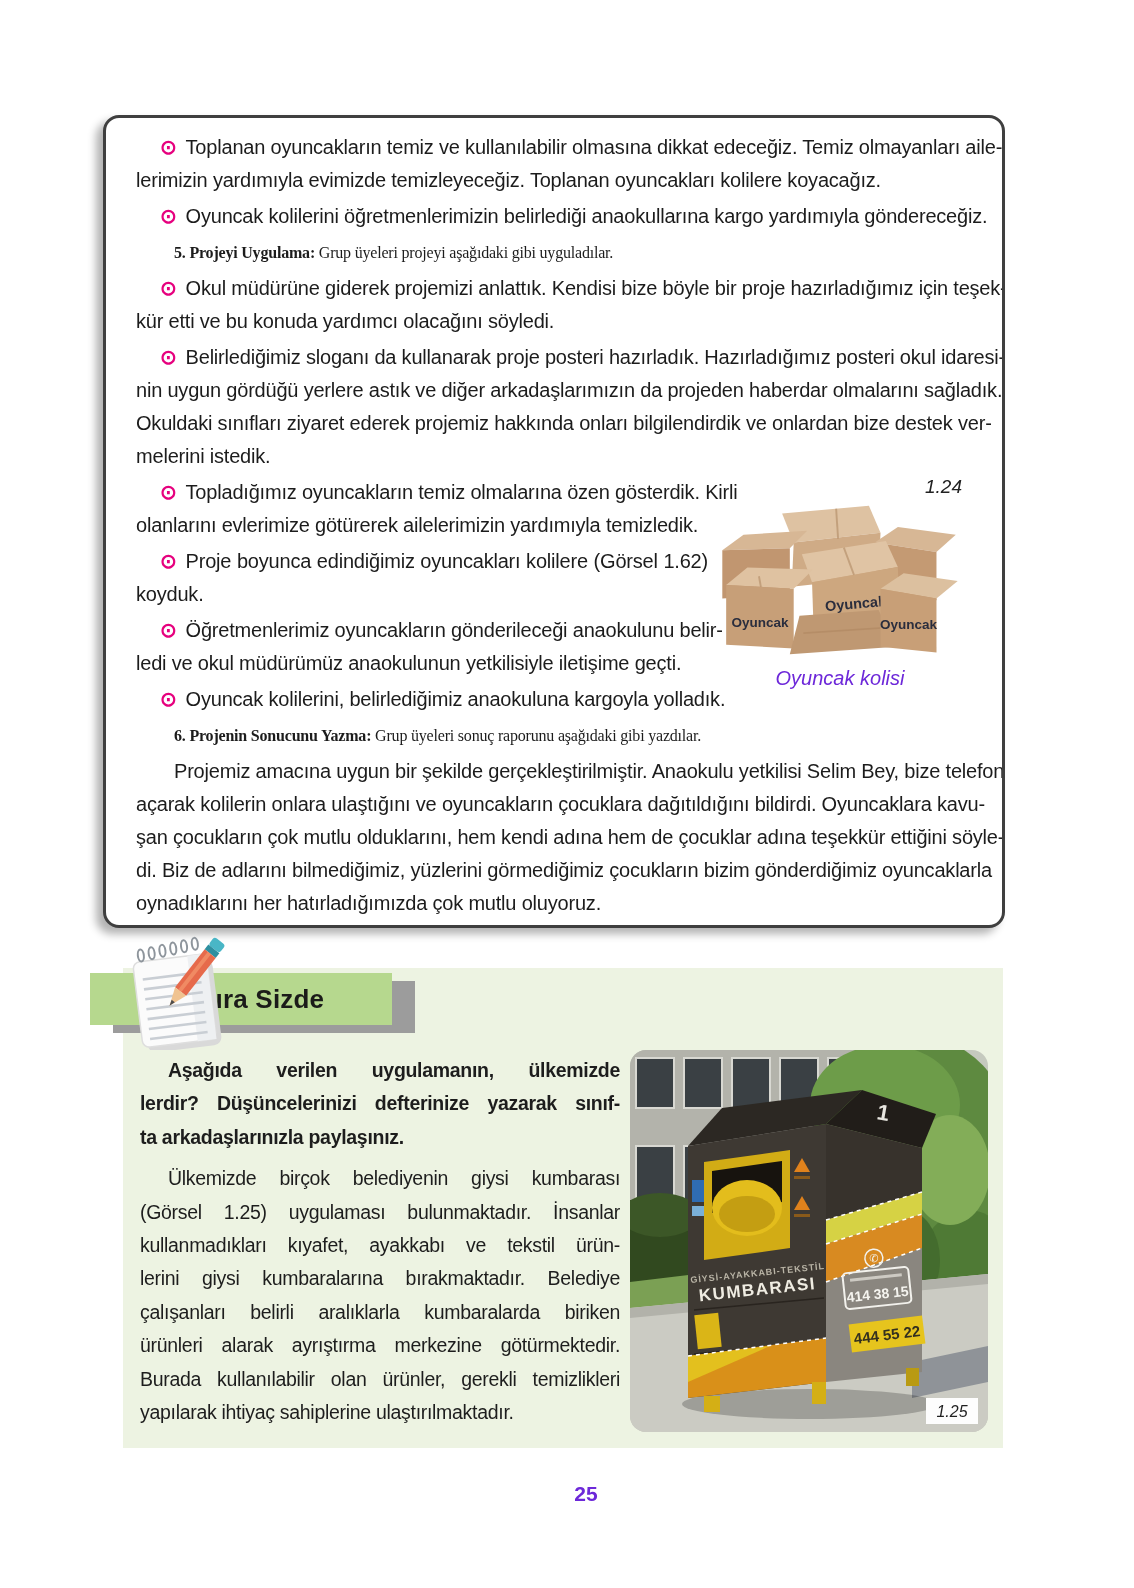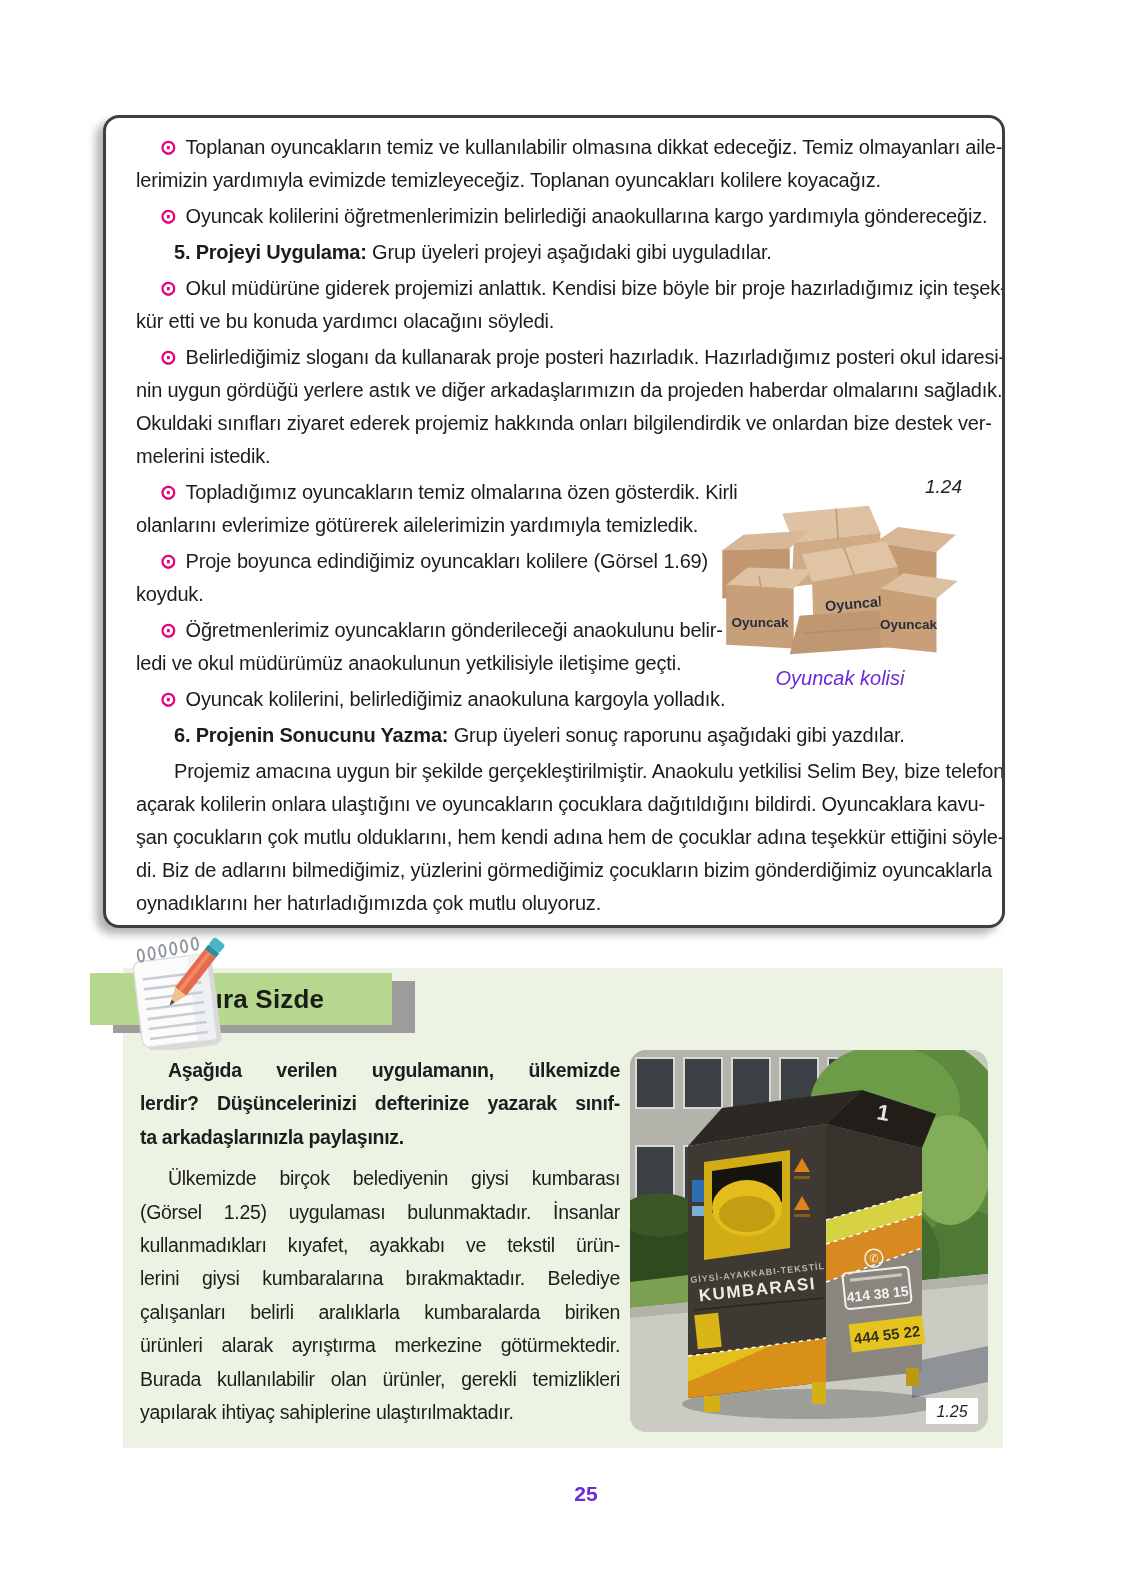--- a/index.html
+++ b/index.html
@@ -10,21 +10,21 @@
   .project-box{position:absolute;left:103px;top:115px;width:902px;height:813px;
     box-sizing:border-box;background:#ffffff;border:3px solid #3f3f3f;border-radius:16px;
     box-shadow:-7px 6px 9px rgba(0,0,0,.30);padding:13px 30px 0 30px;overflow:hidden;}
   .para{margin:0 0 3px 0;font-size:20px;line-height:33px;}
   .line{white-space:nowrap;text-align:justify;text-align-last:justify;letter-spacing:-0.2px;}
   .line:last-child{text-align-last:left;}
   .para .line:first-child{text-indent:24px;}
   .bullet .line:first-child::before{content:var(--bullet-glyph,"\2299");
     color:var(--bullet-color,#e6007e);margin-right:9px;font-weight:bold;}
   .plain .line:first-child{text-indent:38px;}
-  .step{white-space:nowrap;font-size:20px;line-height:33px;margin:0 0 3px 0;text-indent:38px;letter-spacing:-0.2px;}
+  .step{white-space:nowrap;font-size:16px;line-height:33px;margin:0 0 3px 0;text-indent:38px;letter-spacing:-0.2px;font-family:Liberation Serif, serif;}
 
   
   .wrap-zone{overflow:visible;}
   .fig124{float:right;width:264px;margin:-8px 0 0 14px;position:relative;}
   .fig124 .fignum{position:absolute;right:10px;top:0px;font-style:italic;font-size:19px;color:#222;}
   .fig124 svg{width:256px;height:164px;display:block;margin:24px auto 3px auto;}
   .figcap{font-style:italic;font-size:20px;color:#6d28d9;text-align:center;letter-spacing:0;}
 
   
   .sira-panel{position:absolute;left:123px;top:968px;width:880px;height:480px;background:#edf3e2;}
@@ -110,21 +110,21 @@
           <text x="201" y="134" font-size="14" font-weight="bold" fill="#2a2d3d" text-anchor="middle">Oyuncak</text>
         </svg>
         <figcaption class="figcap">Oyuncak kolisi</figcaption>
       </figure>
 
       <div class="para bullet">
           <div class="line">Topladığımız oyuncakların temiz olmalarına özen gösterdik. Kirli</div>
           <div class="line">olanlarını evlerimize götürerek ailelerimizin yardımıyla temizledik.</div>
         </div>
       <div class="para bullet">
-          <div class="line">Proje boyunca edindiğimiz oyuncakları kolilere (Görsel 1.69)</div>
+          <div class="line">Proje boyunca edindiğimiz oyuncakları kolilere (Görsel 1.62)</div>
           <div class="line">koyduk.</div>
         </div>
       <div class="para bullet">
           <div class="line">Öğretmenlerimiz oyuncakların gönderileceği anaokulunu belir-</div>
           <div class="line">ledi ve okul müdürümüz anaokulunun yetkilisiyle iletişime geçti.</div>
         </div>
       <div class="para bullet">
           <div class="line">Oyuncak kolilerini, belirlediğimiz anaokuluna kargoyla yolladık.</div>
         </div>
     </div>

